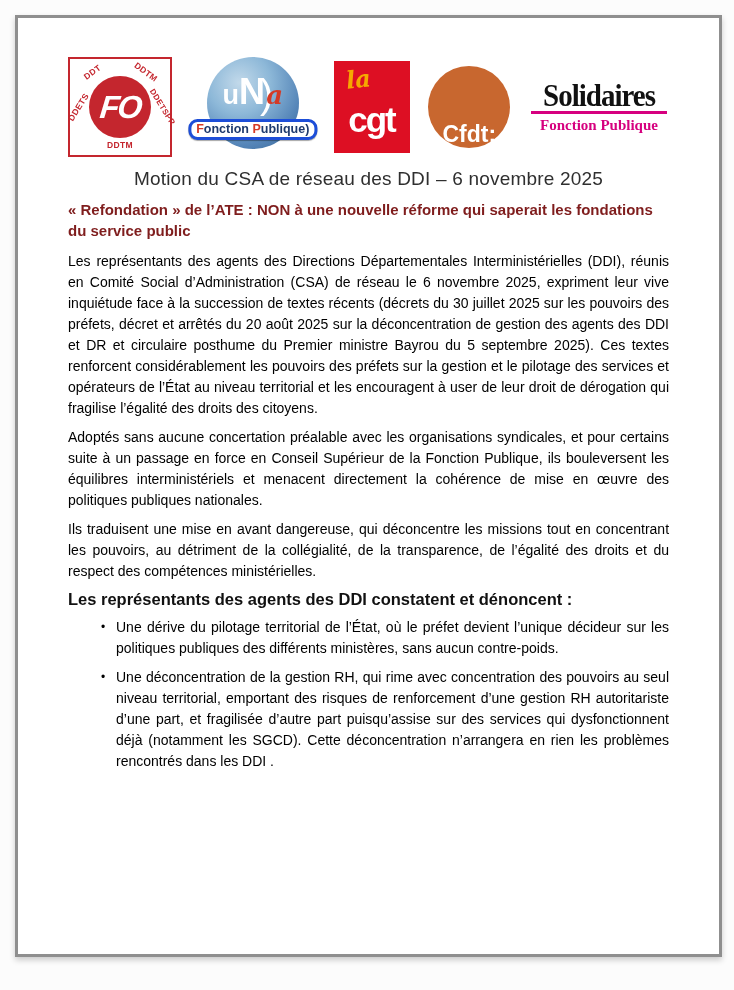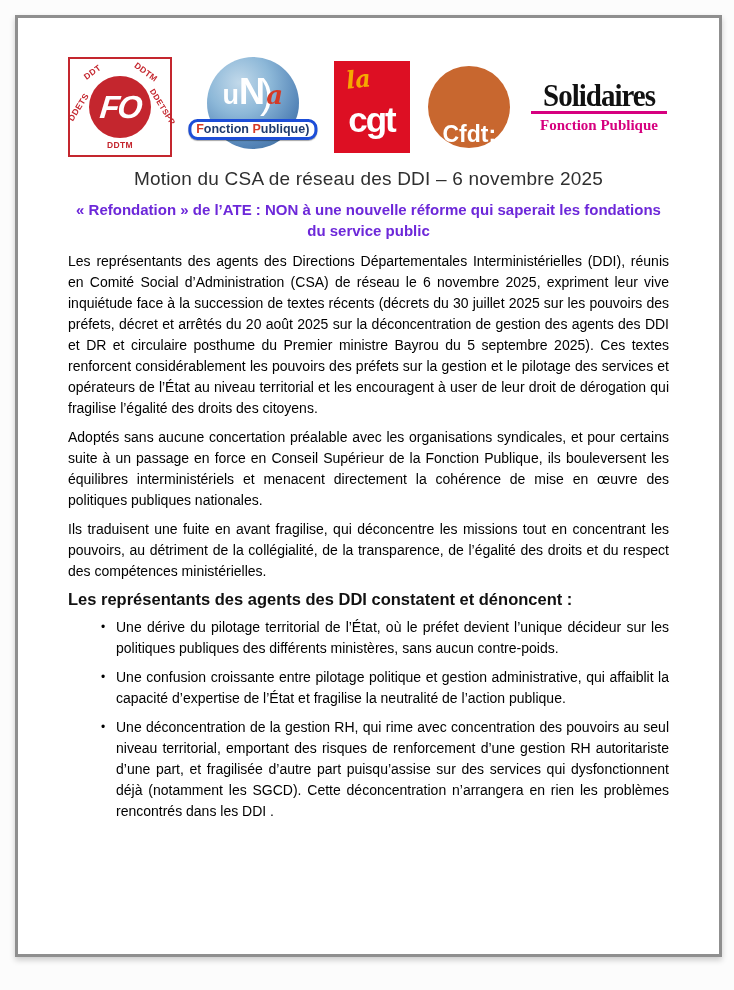--- a/index.html
+++ b/index.html
@@ -56,21 +56,21 @@
     display:flex; align-items:flex-end; justify-content:center; }
   .cfdt-text { color:#fff; font-weight:800; font-size:23px; letter-spacing:0; }
   
   .logo-solidaires { width:140px; flex:none; }
   .sol-title { font-family:"Liberation Serif",serif; font-weight:700; font-size:29px; color:#111;
     letter-spacing:-1px; line-height:28px; text-align:center; transform:scaleY(1.08); }
   .sol-bar { height:3px; background:#d6007f; margin:2px 2px 3px 2px; }
   .sol-sub { font-family:"Liberation Serif",serif; font-weight:700; font-size:15px; color:#d6007f; text-align:center; }
   
   h1 { font-size:19px; font-weight:400; color:#2f2f2f; text-align:center; margin:10px 0 9px; letter-spacing:.2px; }
-  h2 { font-size:15px; font-weight:700; color:#6d28d9; text-align:center; line-height:21px; margin:0 0 10px; }
+  h2 { font-size:15px; font-weight:700; color:#7f1d1d; line-height:21px; margin:0 0 10px; }
   .para { font-size:14px; line-height:21px; color:#000; text-align:justify; margin-bottom:8px; }
   .para b { font-weight:400; }
   h3 { font-size:16.5px; font-weight:700; color:#111; margin:3px 0 8px; }
   ul.grievances { list-style:none; margin:0 0 8px 33px; }
   ul.grievances li { position:relative; padding-left:15px; margin-bottom:8px; }
   ul.grievances li::before { content:"•"; position:absolute; left:0; top:0; font-size:12px; color:#000; }
 </style>
 </head>
 <body>
 
@@ -111,23 +111,22 @@
       <div class="sol-sub">Fonction Publique</div>
     </div>
 
   </div>
 
   <h1>Motion du CSA de réseau des DDI – 6 novembre 2025</h1>
   <h2>« Refondation » de l’ATE : NON à une nouvelle réforme qui saperait les fondations du service public</h2>
 
   <p class="para"><b>Les représentants des agents des Directions Départementales Interministérielles (DDI)</b><span>, réunis en Comité Social d’Administration (CSA) de réseau le 6 novembre 2025, </span><b>expriment leur vive inquiétude face à la succession de textes récents </b><span>(décrets du 30 juillet 2025 sur les pouvoirs des préfets, décret et arrêtés du 20 août 2025 sur la déconcentration de gestion des agents des DDI et DR et circulaire posthume du Premier ministre Bayrou du 5 septembre 2025). </span><b>Ces textes renforcent considérablement les pouvoirs des préfets </b><span>sur la gestion et le pilotage des services et opérateurs de l’État au niveau territorial et les encouragent à user de leur droit de dérogation qui fragilise l’égalité des droits des citoyens.</span></p>
   <p class="para"><b>Adoptés sans aucune concertation préalable </b><span>avec les organisations syndicales, et pour certains </span><b>suite à un passage en force en Conseil Supérieur de la Fonction Publique</b><span>, ils bouleversent les équilibres interministériels et </span><b>menacent directement la cohérence de mise en œuvre des politiques publiques nationales.</b></p>
-  <p class="para"><span>Ils traduisent une </span><b>fuite en avant fragilise</b><span>, qui </span><b>déconcentre les missions tout en concentrant les pouvoirs</b><span>, au détriment de la collégialité, de la transparence, de l’égalité des droits et du respect des compétences ministérielles.</span></p>
+  <p class="para"><span>Ils traduisent une </span><b>mise en avant dangereuse</b><span>, qui </span><b>déconcentre les missions tout en concentrant les pouvoirs</b><span>, au détriment de la collégialité, de la transparence, de l’égalité des droits et du respect des compétences ministérielles.</span></p>
 
   <h3>Les représentants des agents des DDI constatent et dénoncent :</h3>
 
   <ul class="grievances">
     <li class="para"><b>Une dérive du pilotage territorial de l’État</b><span>, où le préfet devient l’unique décideur sur les politiques publiques des différents ministères, sans aucun contre-poids.</span></li>
-    <li class="para"><b>Une confusion croissante entre pilotage politique et gestion administrative</b><span>, qui affaiblit la capacité d’expertise de l’État et fragilise la neutralité de l’action publique.</span></li>
     <li class="para"><b>Une déconcentration de la gestion RH</b><span>, qui rime avec concentration des pouvoirs au seul niveau territorial, emportant des risques de renforcement d’une gestion RH autoritariste d’une part, et fragilisée d’autre part puisqu’assise sur des services qui dysfonctionnent déjà (notamment les SGCD). Cette déconcentration n’arrangera en rien les problèmes rencontrés dans les DDI .</span></li>
   </ul>
 
 </div>
 
 </body></html>

